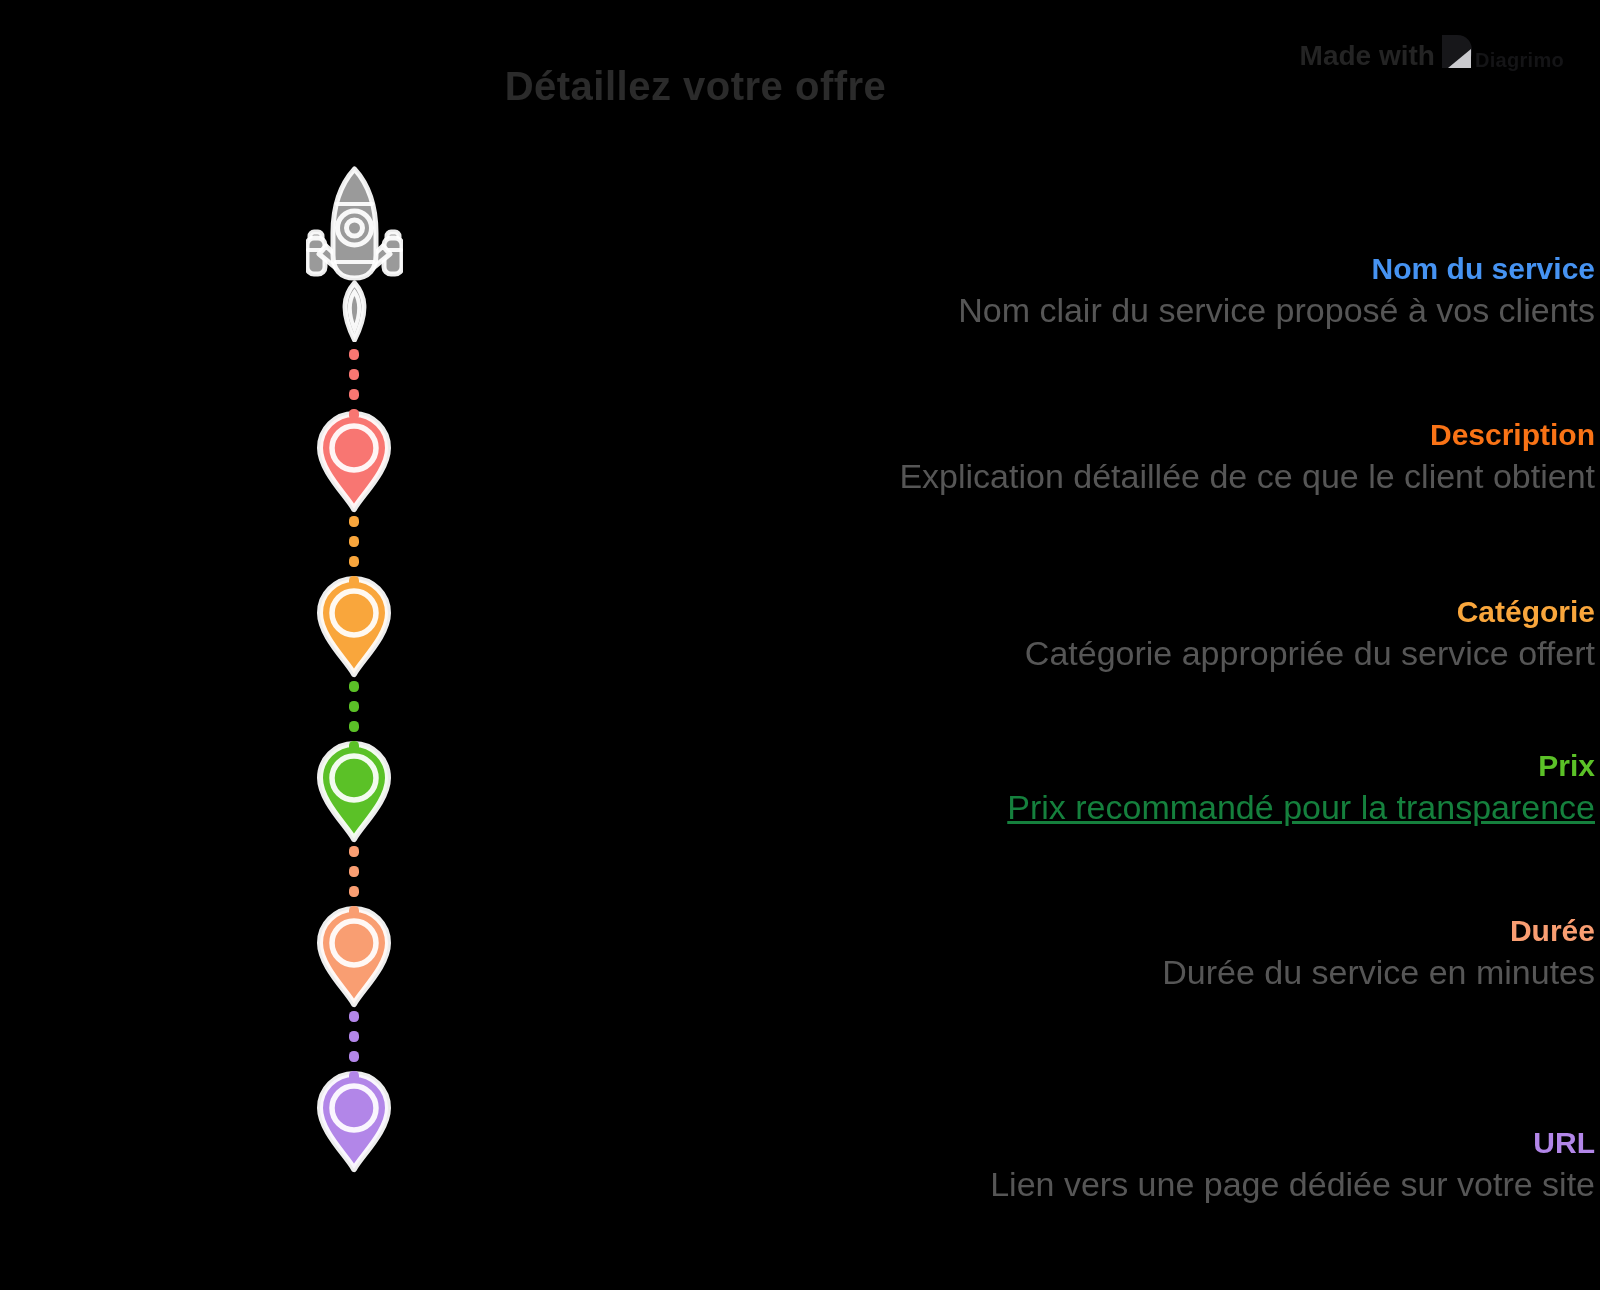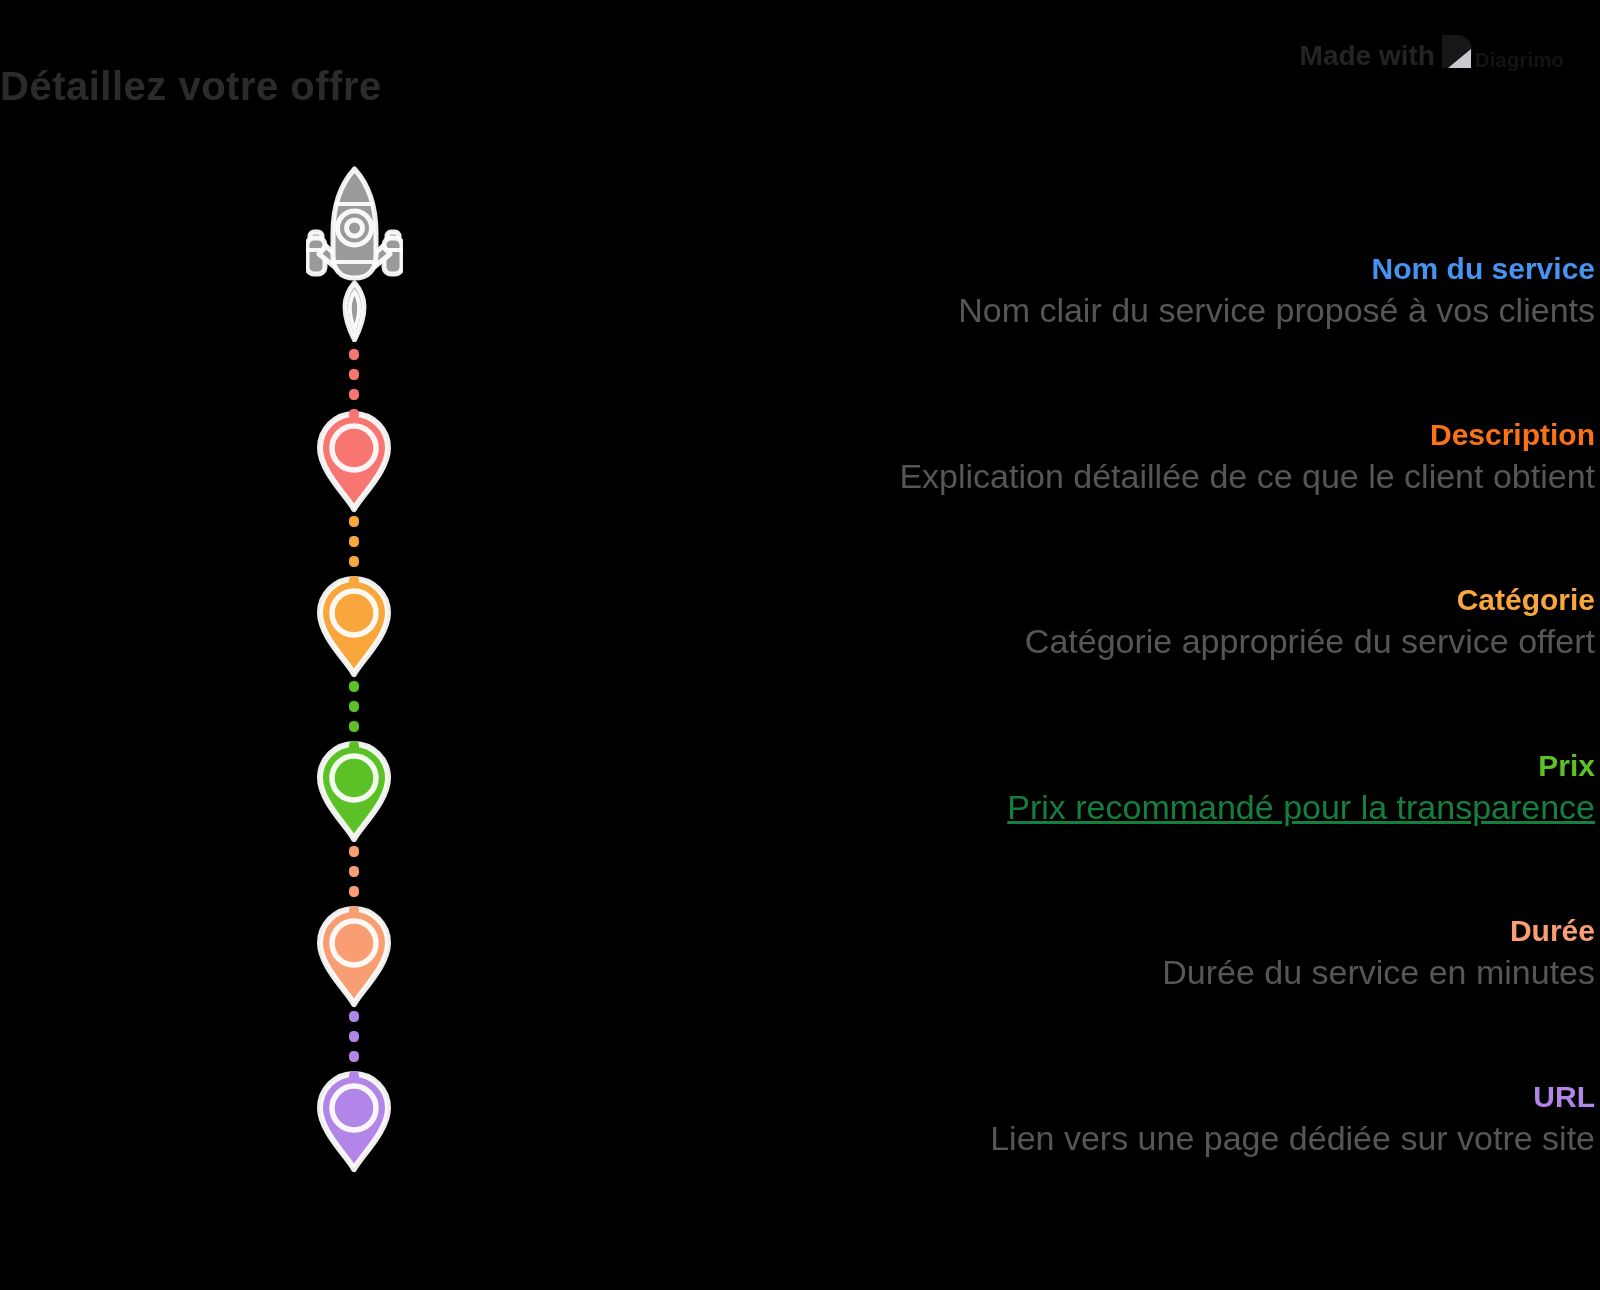--- a/index.html
+++ b/index.html
@@ -11,21 +11,21 @@
     width: 1600px;
     height: 1290px;
     overflow: hidden;
     background: #000;
   }
 
   
   .page-title {
     position: absolute;
     top: 64px; left: 0; width: 1391px;
-    text-align: left;
+    text-align: center;
     font-size: 40px;
     font-weight: bold;
     letter-spacing: 0.5px;
   }
 
   
   .watermark {
     position: absolute;
     top: 20px; right: 36px;
     display: flex;
@@ -173,29 +173,29 @@
 
   <div class="tblock" style="top:249px">
     <div class="heading" style="color: rgb(70, 147, 242);">Nom du service</div>
     <div class="subtitle" style="color: rgb(86, 86, 86);">Nom clair du service proposé à vos clients</div>
   </div>
   <div class="tblock" style="top:415px">
     <div class="heading" style="color: #f97316;">Description</div>
     <div class="subtitle" style="color: rgb(86, 86, 86);">Explication détaillée de ce que le client obtient</div>
   </div>
   <div class="tblock" style="top:580px">
-    <div class="heading" style="color: rgb(249, 166, 60);">Catégorie</div>
+    <div class="heading" style="color: rgb(249, 166, 60); margin-top: 12px;">Catégorie</div>
     <div class="subtitle" style="color: rgb(86, 86, 86);">Catégorie appropriée du service offert</div>
   </div>
   <div class="tblock" style="top:746px">
     <div class="heading" style="color: rgb(91, 193, 39);">Prix</div>
     <div class="subtitle" style="color: #15803d; text-decoration: underline;">Prix recommandé pour la transparence</div>
   </div>
   <div class="tblock" style="top:911px">
     <div class="heading" style="color: rgb(249, 158, 114);">Durée</div>
     <div class="subtitle" style="color: rgb(86, 86, 86);">Durée du service en minutes</div>
   </div>
   <div class="tblock" style="top:1077px">
-    <div class="heading" style="color: rgb(178, 134, 232);">URL</div>
+    <div class="heading" style="color: rgb(178, 134, 232); margin-top: 46px;">URL</div>
     <div class="subtitle" style="color: rgb(86, 86, 86);">Lien vers une page dédiée sur votre site</div>
   </div>
 
 </div>
 
 </body></html>

